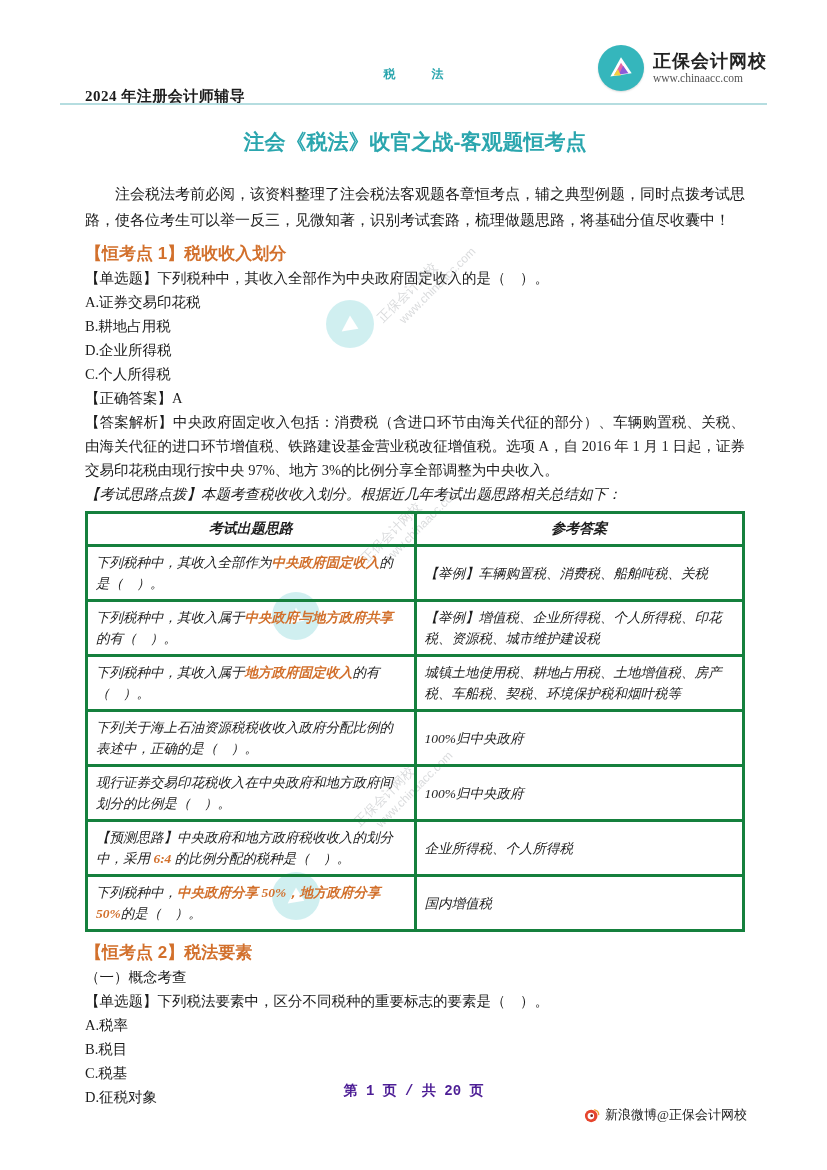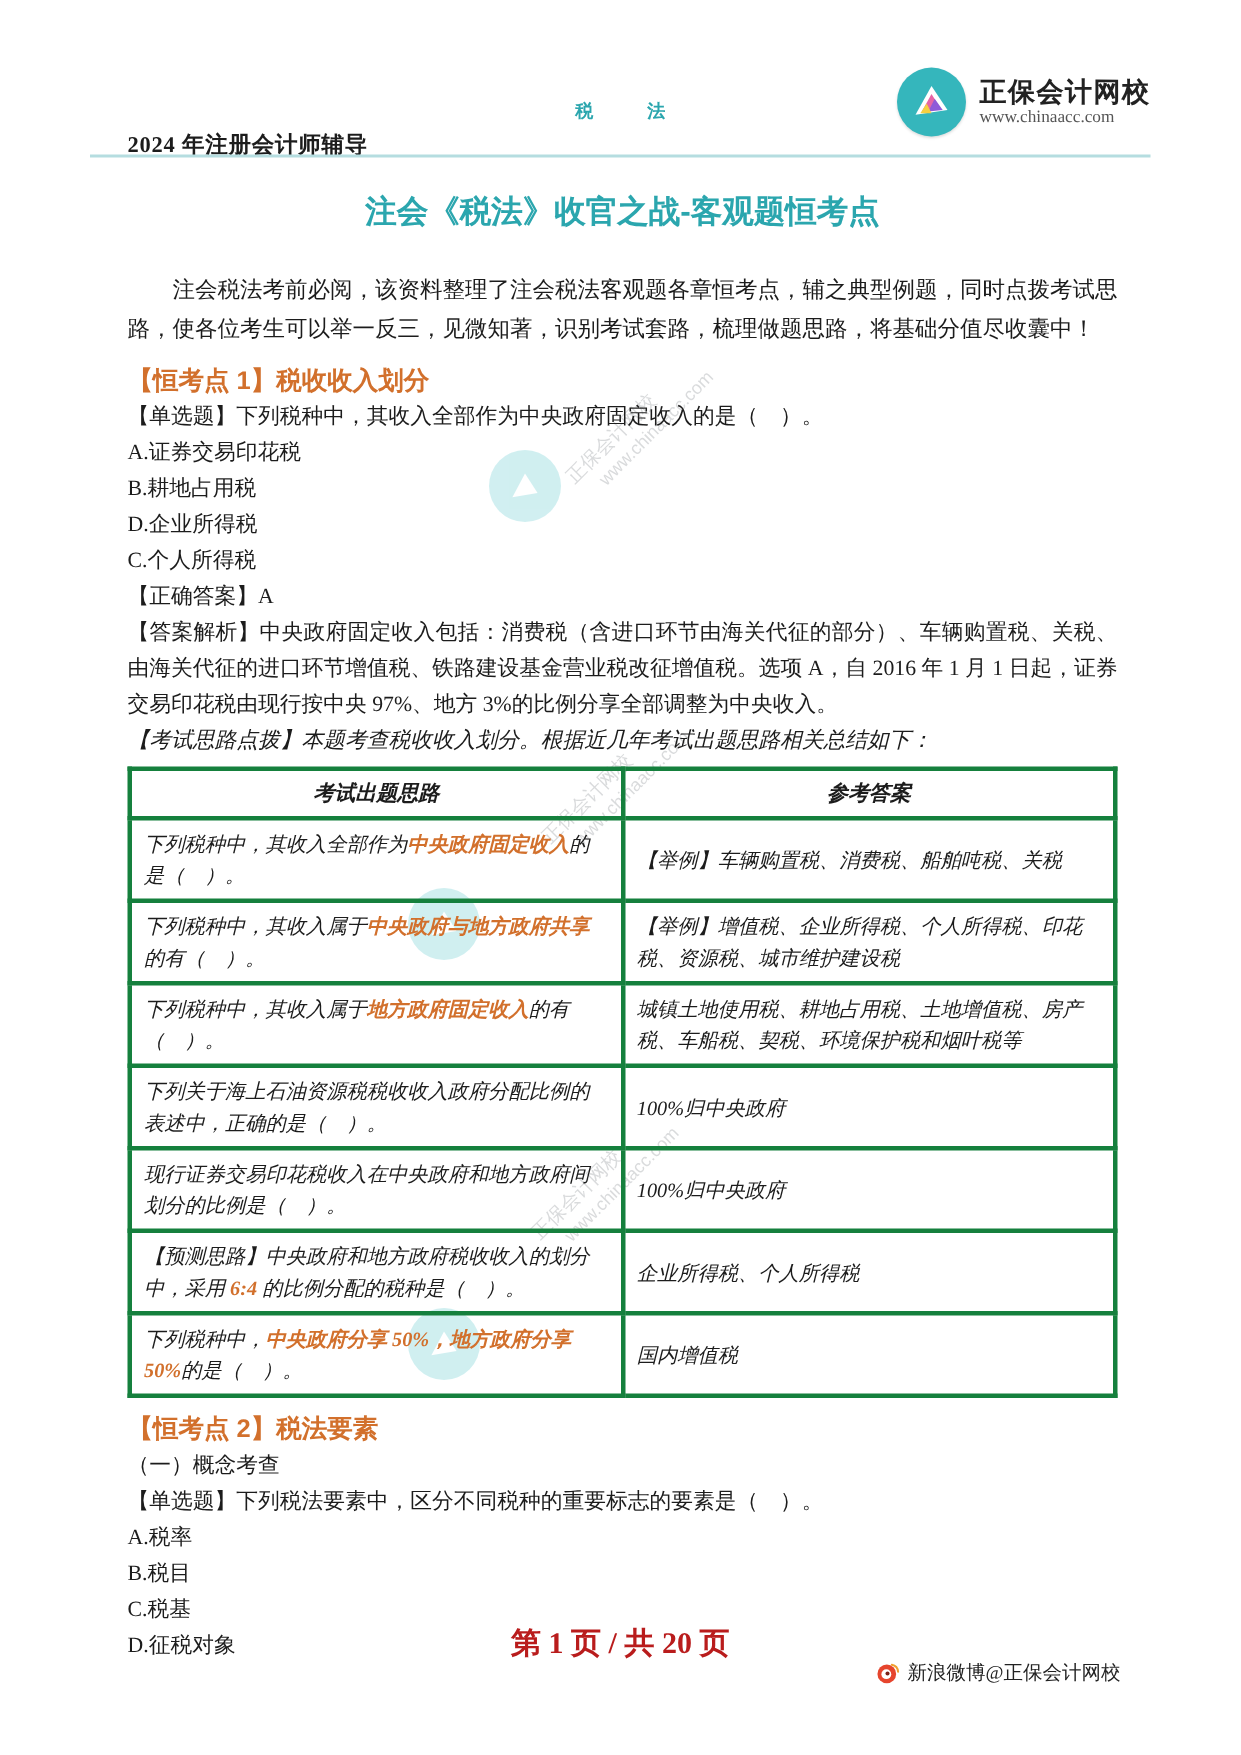--- a/index.html
+++ b/index.html
@@ -39,21 +39,21 @@
   .kai{font-style:italic;}
   
   table.exam{width:100%;border-collapse:collapse;table-layout:fixed;margin-top:5px;}
   table.exam th,table.exam td{border:3px solid #15803d;}
   table.exam th{font-size:14px;font-weight:bold;font-style:italic;text-align:center;padding:6px 4px;}
   table.exam td{font-size:13.5px;font-style:italic;line-height:21px;padding:5px 8px;vertical-align:middle;}
   table.exam td.q{width:50.7%;}
   .hl{color:#d2702c;font-weight:bold;}
   
   .page-num{position:absolute;left:0;right:0;top:1082px;text-align:center;z-index:1;
-    color:#b91c1c;font-family:Liberation Serif, serif;font-size:20px;font-weight:bold;}
+    color:#4c1d95;font-family:Liberation Mono, monospace;font-size:14px;font-weight:bold;}
   .weibo{position:absolute;right:80px;top:1106px;display:flex;align-items:center;gap:5px;z-index:1;
     font-size:13px;color:#222;}
 </style>
 </head>
 <body>
 
 <div class="page">
 
   <div class="wm-t" style="left:368px;top:268px;">
     <div>正保会计网校</div>

